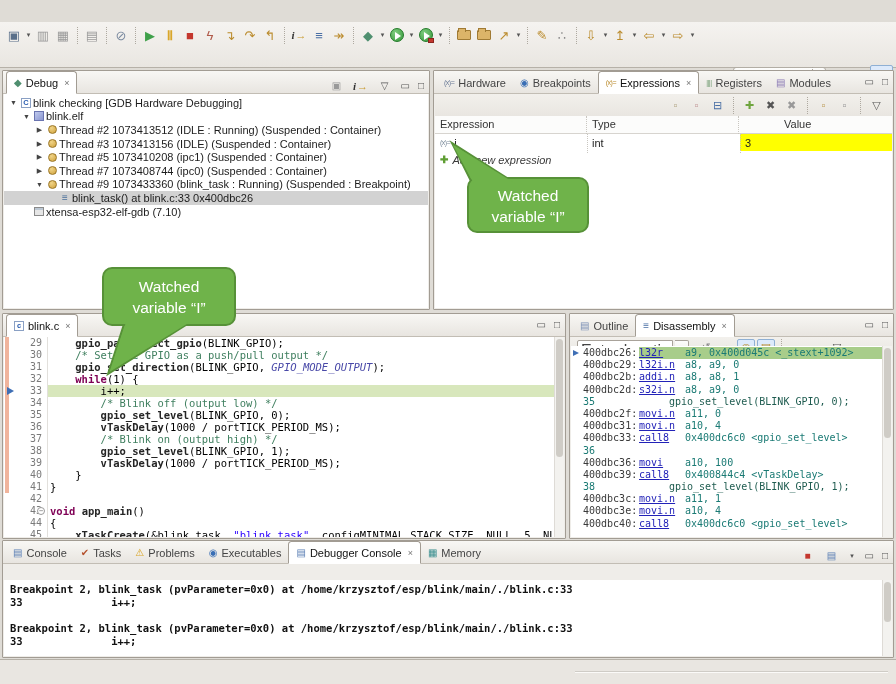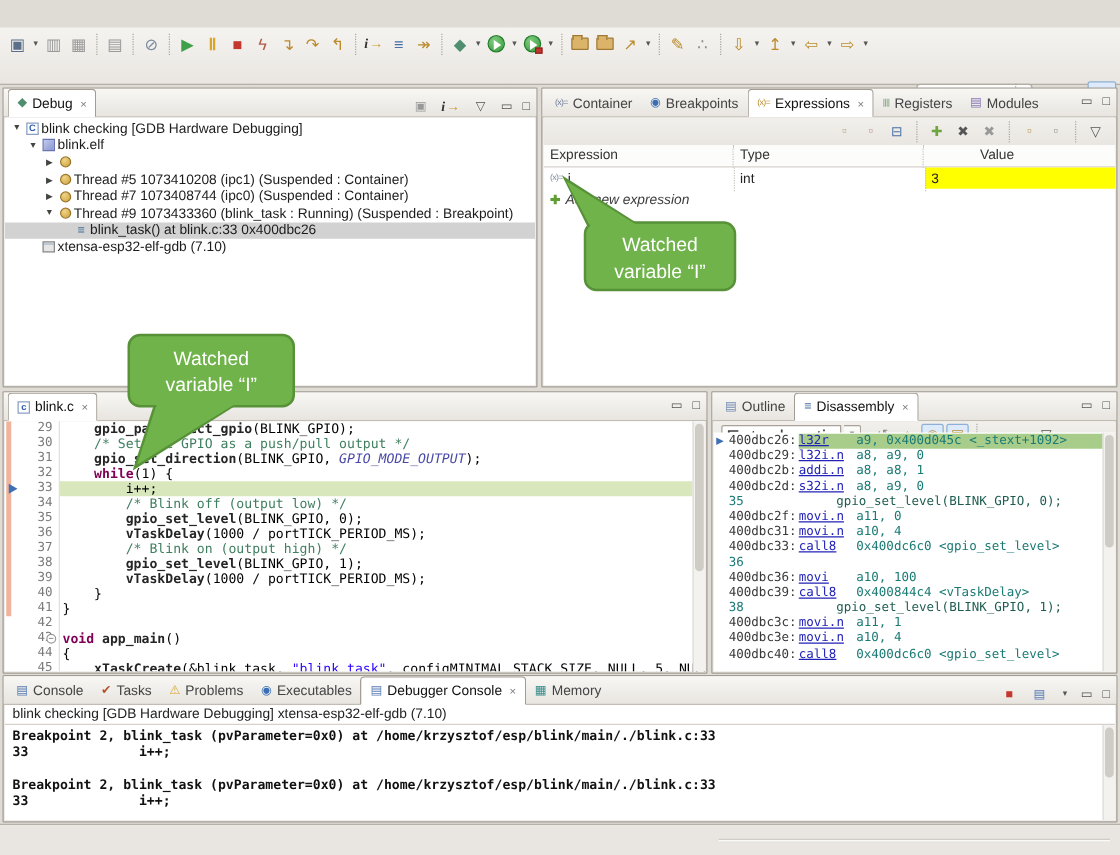--- a/index.html
+++ b/index.html
@@ -230,20 +230,28 @@
             <span class="ticn">
               <span class="i-elf"></span>
             </span>
             <span>blink.elf</span>
           </div>
           <div class="trow" style="padding-left: 30px;">
             <span class="tarrow">▶</span>
             <span class="ticn">
               <span class="i-thread"></span>
             </span>
+            <span>Thread #2 1073413512 (IDLE : Running) (Suspended : Container)</span>
+          </div>
+          <div class="trow" style="padding-left: 30px;">
+            <span class="tarrow">▶</span>
+            <span class="ticn">
+              <span class="i-thread"></span>
+            </span>
+            <span>Thread #3 1073413156 (IDLE) (Suspended : Container)</span>
           </div>
           <div class="trow" style="padding-left: 30px;">
             <span class="tarrow">▶</span>
             <span class="ticn">
               <span class="i-thread"></span>
             </span>
             <span>Thread #5 1073410208 (ipc1) (Suspended : Container)</span>
           </div>
           <div class="trow" style="padding-left: 30px;">
             <span class="tarrow">▶</span>
@@ -272,21 +280,21 @@
             <span>xtensa-esp32-elf-gdb (7.10)</span>
           </div>
         </div>
     </div>
   </div>
 
   <div class="panel" id="expr-panel" style="left:433px; top:70px; width:461px; height:240px;">
     <div class="tabbar" id="expr-tabbar">
       <div class="tab">
           <span class="ticon small" style="color: rgb(106, 122, 150);">(x)=</span>
-          <span>Container</span>
+          <span>Hardware</span>
         </div>
         <div class="tab">
           <span class="ticon" style="color: rgb(58, 111, 181);">◉</span>
           <span>Breakpoints</span>
         </div>
         <div class="tab active">
           <span class="ticon small" style="color: rgb(187, 140, 46);">(x)=</span>
           <span>Expressions</span>
           <span class="tabclose">×</span>
         </div>
@@ -489,21 +497,20 @@
           <span>Memory</span>
         </div>
         <div class="winbtns" id="console-winbtns">
           <span class="tbi" style="color: rgb(196, 55, 46); width: 16px; font-size: 10px;">■</span>
           <span class="tbi" style="color: rgb(91, 127, 181); width: 16px; font-size: 10px;">▤</span>
           <span class="caret">▾</span>
           <span>▭</span>
           <span>□</span>
         </div>
     </div>
-    <div id="console-header">blink checking [GDB Hardware Debugging] xtensa-esp32-elf-gdb (7.10)</div>
     <div class="content" style="top:39px;">
       <div id="console-lines">
           <div class="cline">Breakpoint 2, blink_task (pvParameter=0x0) at /home/krzysztof/esp/blink/main/./blink.c:33</div>
           <div class="cline">33              i++;</div>
           <div class="cline"></div>
           <div class="cline">Breakpoint 2, blink_task (pvParameter=0x0) at /home/krzysztof/esp/blink/main/./blink.c:33</div>
           <div class="cline">33              i++;</div>
         </div>
       <div class="vscroll">
         <div class="vthumb" style="top:2px; height:40px;"></div>

